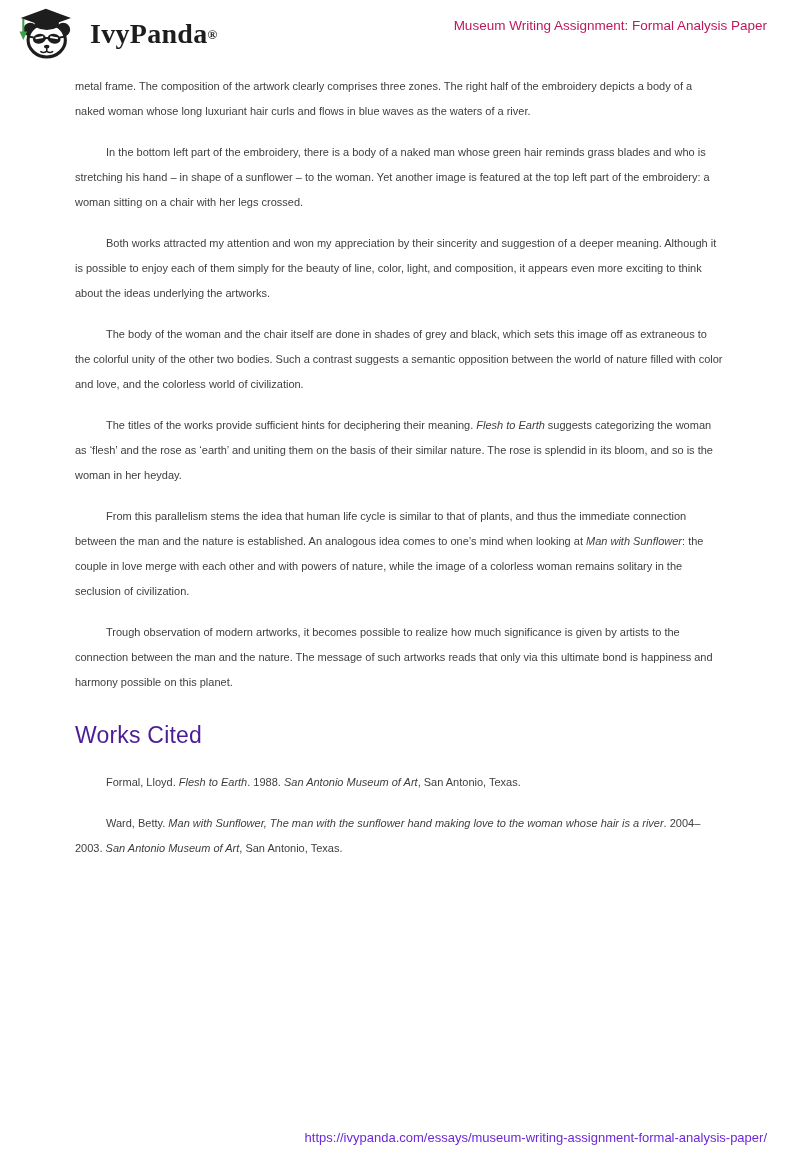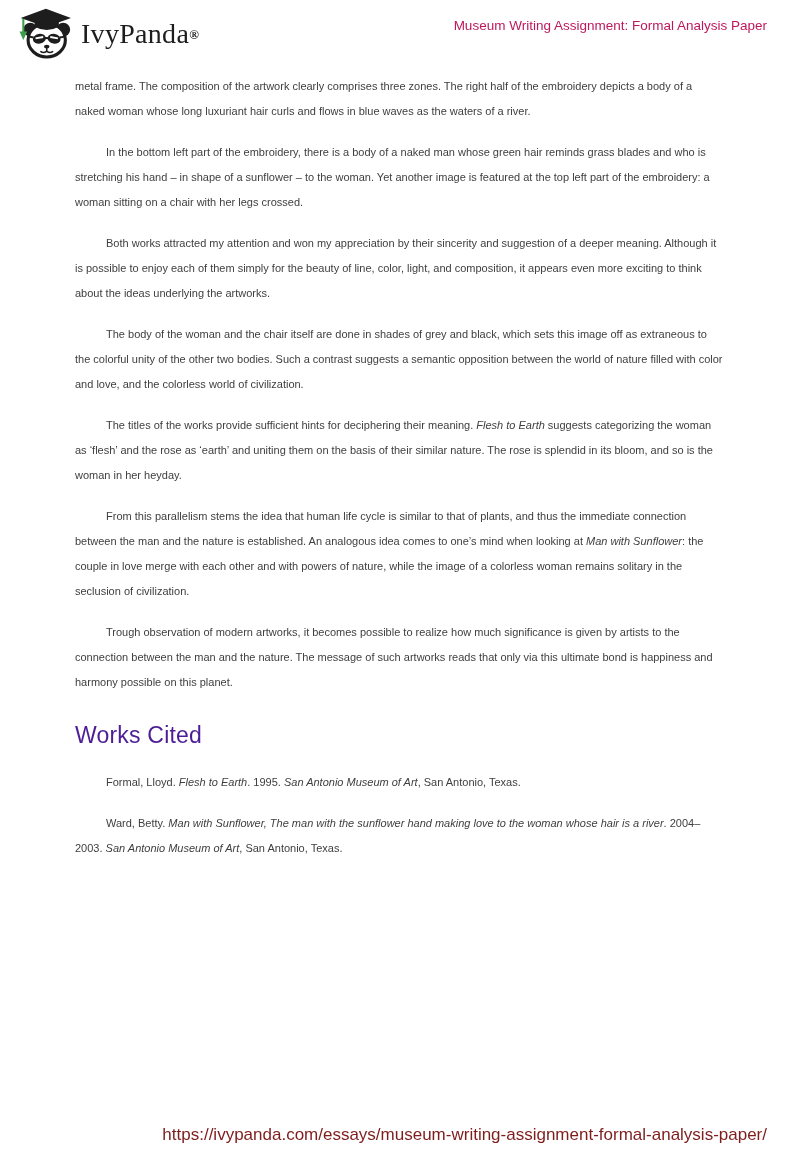--- a/index.html
+++ b/index.html
@@ -16,24 +16,24 @@
   .header {
     display: flex;
     justify-content: space-between;
     align-items: flex-start;
     padding: 8px 33px 0 16px;
   }
   .brand { display: flex; align-items: center; }
   .brand svg { display: block; }
   .brand-text {
     font-family: "Liberation Serif", serif;
-    font-weight: 400;
+    font-weight: 700;
     font-size: 28px;
     color: #1d1d1d;
-    margin-left: 7px;
+    margin-left: 16px;
     letter-spacing: 0.3px;
   }
   .brand-reg {
     font-family: "Liberation Serif", serif;
     font-weight: 700;
     font-size: 13px;
     color: #1d1d1d;
     vertical-align: super;
     line-height: 1;
   }
@@ -64,22 +64,22 @@
     color: #4c1d95;
     margin: 27px 0 21px 0;
     letter-spacing: 0.2px;
   }
 
   
   .footer {
     position: absolute;
     right: 33px;
     bottom: 15px;
-    font-size: 17px;
-    color: #7f1d1d;
+    font-size: 13px;
+    color: #6d28d9;
   }
 </style>
 </head>
 <body>
 
 <div class="page">
 
   <div class="header">
     <div class="brand">
 
@@ -117,21 +117,21 @@
     <p class="para no-indent"><span>metal frame. The composition of the artwork clearly comprises three zones. The right half of the embroidery depicts a body of a naked woman whose long luxuriant hair curls and flows in blue waves as the waters of a river.</span></p>
     <p class="para"><span>In the bottom left part of the embroidery, there is a body of a naked man whose green hair reminds grass blades and who is stretching his hand – in shape of a sunflower – to the woman. Yet another image is featured at the top left part of the embroidery: a woman sitting on a chair with her legs crossed.</span></p>
     <p class="para"><span>Both works attracted my attention and won my appreciation by their sincerity and suggestion of a deeper meaning. Although it is possible to enjoy each of them simply for the beauty of line, color, light, and composition, it appears even more exciting to think about the ideas underlying the artworks.</span></p>
     <p class="para"><span>The body of the woman and the chair itself are done in shades of grey and black, which sets this image off as extraneous to the colorful unity of the other two bodies. Such a contrast suggests a semantic opposition between the world of nature filled with color and love, and the colorless world of civilization.</span></p>
     <p class="para"><span>The titles of the works provide sufficient hints for deciphering their meaning. </span><em>Flesh to Earth</em><span> suggests categorizing the woman as ‘flesh’ and the rose as ‘earth’ and uniting them on the basis of their similar nature. The rose is splendid in its bloom, and so is the woman in her heyday.</span></p>
     <p class="para"><span>From this parallelism stems the idea that human life cycle is similar to that of plants, and thus the immediate connection between the man and the nature is established. An analogous idea comes to one’s mind when looking at </span><em>Man with Sunflower</em><span>: the couple in love merge with each other and with powers of nature, while the image of a colorless woman remains solitary in the seclusion of civilization.</span></p>
     <p class="para"><span>Trough observation of modern artworks, it becomes possible to realize how much significance is given by artists to the connection between the man and the nature. The message of such artworks reads that only via this ultimate bond is happiness and harmony possible on this planet.</span></p>
 
     <h1 class="works-cited">Works Cited</h1>
 
-    <p class="para citation"><span>Formal, Lloyd. </span><em>Flesh to Earth</em><span>. 1995. </span><em>San Antonio Museum of Art</em><span>, San Antonio, Texas.</span></p>
+    <p class="para citation"><span>Formal, Lloyd. </span><em>Flesh to Earth</em><span>. 1988. </span><em>San Antonio Museum of Art</em><span>, San Antonio, Texas.</span></p>
     <p class="para citation"><span>Ward, Betty. </span><em>Man with Sunflower, The man with the sunflower hand making love to the woman whose hair is a river</em><span>. 2004–2003. </span><em>San Antonio Museum of Art</em><span>, San Antonio, Texas.</span></p>
   </div>
 
   <div class="footer">
     <span>https://ivypanda.com/essays/museum-writing-assignment-formal-analysis-paper/</span>
   </div>
 
 </div>
 
 </body></html>

